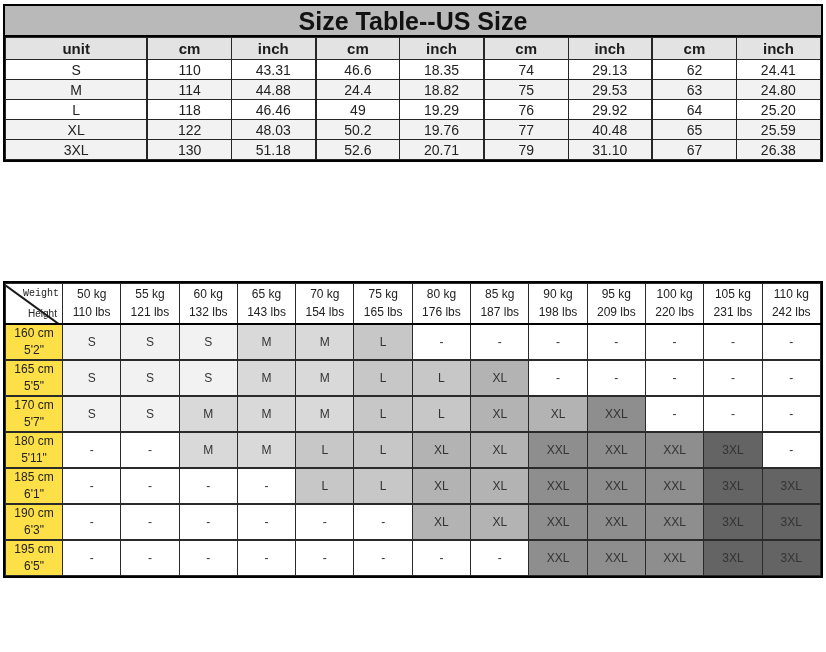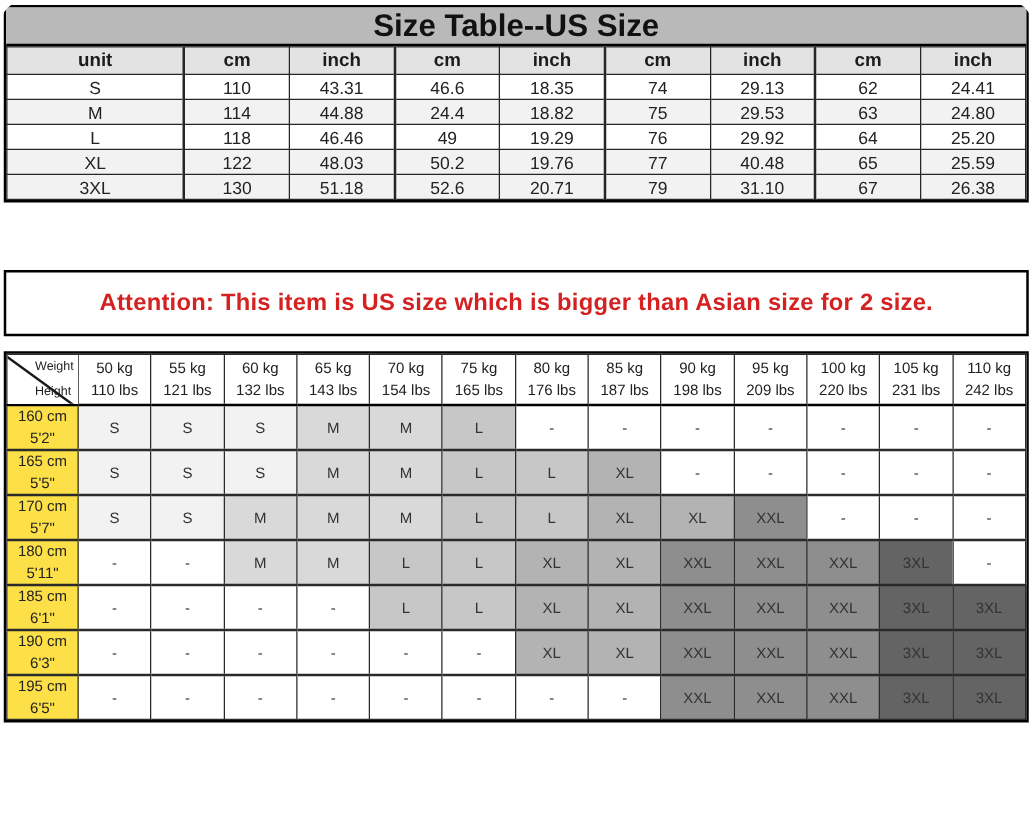--- a/index.html
+++ b/index.html
@@ -1,18 +1,18 @@
 <!DOCTYPE html>
 <html><head>
 <meta charset="utf-8">
 <style>
   * { box-sizing: border-box; }
   html, body { margin: 0; padding: 0; background: #ffffff; }
   body { width: 826px; height: 652px; font-family: "Liberation Sans", sans-serif; color: #1c1c1c; }
-  .page { position: relative; width: 826px; height: 652px; background: #fff; overflow: hidden; border-radius: 21px; }
+  .page { position: relative; width: 826px; height: 652px; background: #fff; overflow: hidden; }
 
   
   .t1-wrap { position: absolute; left: 3px; top: 4px; width: 820px; border: 2px solid #000; background: #fff; }
   .t1-title { background: #b9b9b9; border-bottom: 2px solid #000; height: 31px; line-height: 31px;
               text-align: center; font-weight: bold; font-size: 25px; color: #111; }
   table { width: 100%; border-collapse: collapse; table-layout: fixed; }
   .t1 th, .t1 td { border: 1px solid #262626; text-align: center; padding: 0; }
   .t1 thead .group-row th { height: 23px; font-size: 15px; font-weight: bold; background: #fff; }
   .t1 thead .unit-row th  { height: 22px; font-size: 15px; font-weight: bold; background: #e3e3e3; }
   .t1 tbody td { height: 20px; font-size: 14px; color: #222; background: #fff; }
@@ -37,21 +37,21 @@
   .t2 thead th div { line-height: 1.5; }
   .t2 tbody tr td, .t2 tbody tr th { border-top-width: 2px; }
   .t2 tbody th { height: 36px; background: #fde047; font-size: 12px; font-weight: normal; color: #222; }
   .t2 tbody th div { line-height: 1.4; }
   .t2 tbody td { height: 36px; font-size: 12px; color: #333; }
 
   
   th.diag { position: relative; background: #c9c9c9; overflow: hidden; }
   th.diag::after { content: ""; position: absolute; left: -2px; top: -1px; width: 74px; height: 2px;
                    background: #1a1a1a; transform-origin: 0 0; transform: rotate(36deg); }
-  th.diag .w-lab { position: absolute; top: 4px; right: 3px; font-size: 10px; color: #222; }
+  th.diag .w-lab { position: absolute; top: 4px; right: 3px; font-size: 10px; color: #222; font-family: Liberation Mono, monospace; }
   th.diag .h-lab { position: absolute; bottom: 4px; left: 4px; font-size: 10px; color: #222; padding-left: 18px; }
 </style>
 </head>
 <body>
 
 <div class="page">
 
   <section class="t1-wrap">
     <div class="t1-title">Size Table--US Size</div>
     <table class="t1">
@@ -132,23 +132,20 @@
             <td>20.71</td>
             <td class="gs">79</td>
             <td>31.10</td>
             <td class="gs">67</td>
             <td>26.38</td>
           </tr>
         </tbody>
     </table>
   </section>
 
-  <section class="attention">
-    <p>Attention:  This item is US size which is bigger than Asian size for 2 size.</p>
-  </section>
 
   <section class="t2-wrap">
     <table class="t2">
       <colgroup>
         <col class="h0">
           <col>
           <col>
           <col>
           <col>
           <col>

